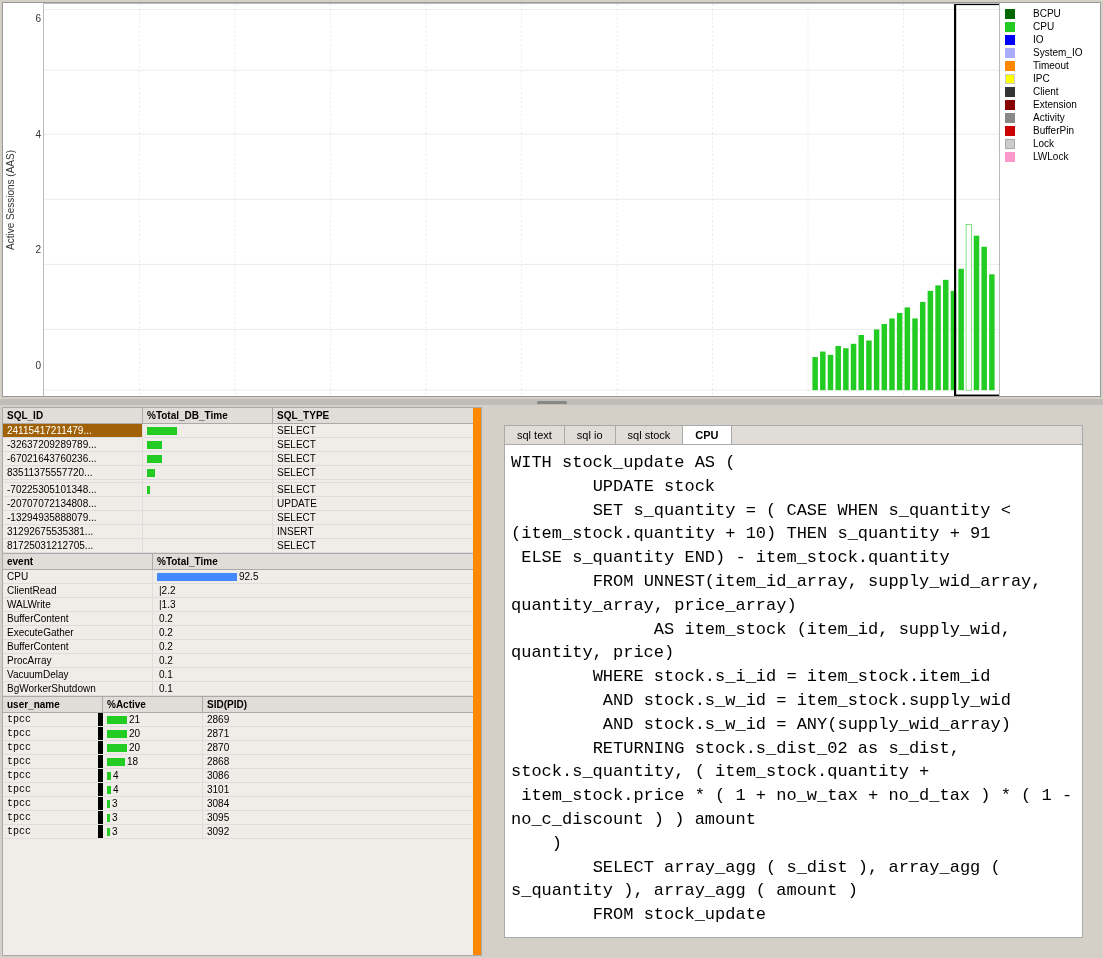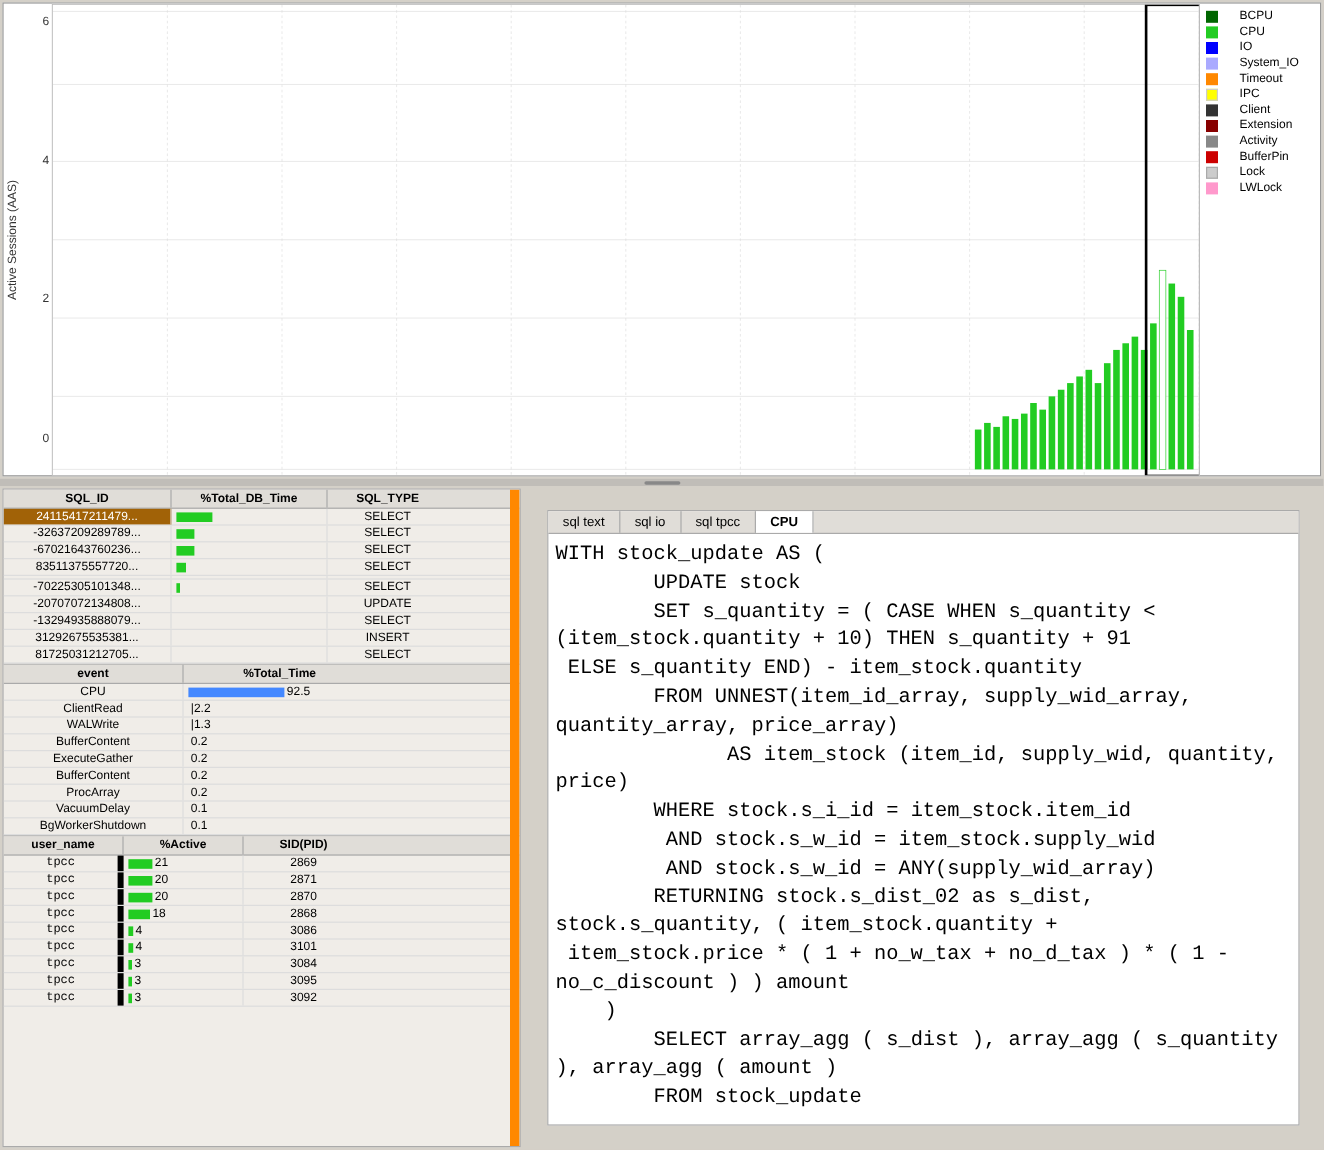--- a/index.html
+++ b/index.html
@@ -190,21 +190,21 @@
       </div>
     </div>
   </div>
 
   <div id="splitter">
     <div id="splitter-handle"></div>
   </div>
 
   <div id="bottom-panels" style="display:flex; flex:1;">
 
-    <div id="left-panel" style="width:432px; display:flex; flex-direction:column; border:1px solid #aaa; margin:2px; background:#f0ede8; overflow:hidden; position:relative;text-align:center;">
+    <div id="left-panel" style="width:480px; display:flex; flex-direction:column; border:1px solid #aaa; margin:2px; background:#f0ede8; overflow:hidden; position:relative;">
 
       <div id="sql-table">
         <div class="table-header">
           <div class="th-sqlid">SQL_ID</div>
           <div class="th-pct">%Total_DB_Time</div>
           <div class="th-sqltype">SQL_TYPE</div>
         </div>
         <div class="table-row">
           <div class="td-sqlid selected">24115417211479...</div>
           <div class="td-pct">
@@ -410,21 +410,21 @@
       </div>
 
       <div style="position:absolute; right:0; top:0; bottom:0; width:8px; background:#ff8800; cursor:ew-resize;"></div>
     </div>
 
     <div id="right-panel" style="flex:1; display:flex; flex-direction:column; border:1px solid #aaa; margin:20px; background:#fff;">
 
       <div id="tab-bar">
         <div class="tab">sql text</div>
         <div class="tab">sql io</div>
-        <div class="tab">sql tpcc</div>
+        <div class="tab">sql stock</div>
         <div class="tab active">CPU</div>
       </div>
 
       <div id="sql-content">WITH stock_update AS (
         UPDATE stock
         SET s_quantity = ( CASE WHEN s_quantity &lt; (item_stock.quantity + 10) THEN s_quantity + 91
  ELSE s_quantity END) - item_stock.quantity
         FROM UNNEST(item_id_array, supply_wid_array, quantity_array, price_array)
               AS item_stock (item_id, supply_wid, quantity, price)
         WHERE stock.s_i_id = item_stock.item_id

